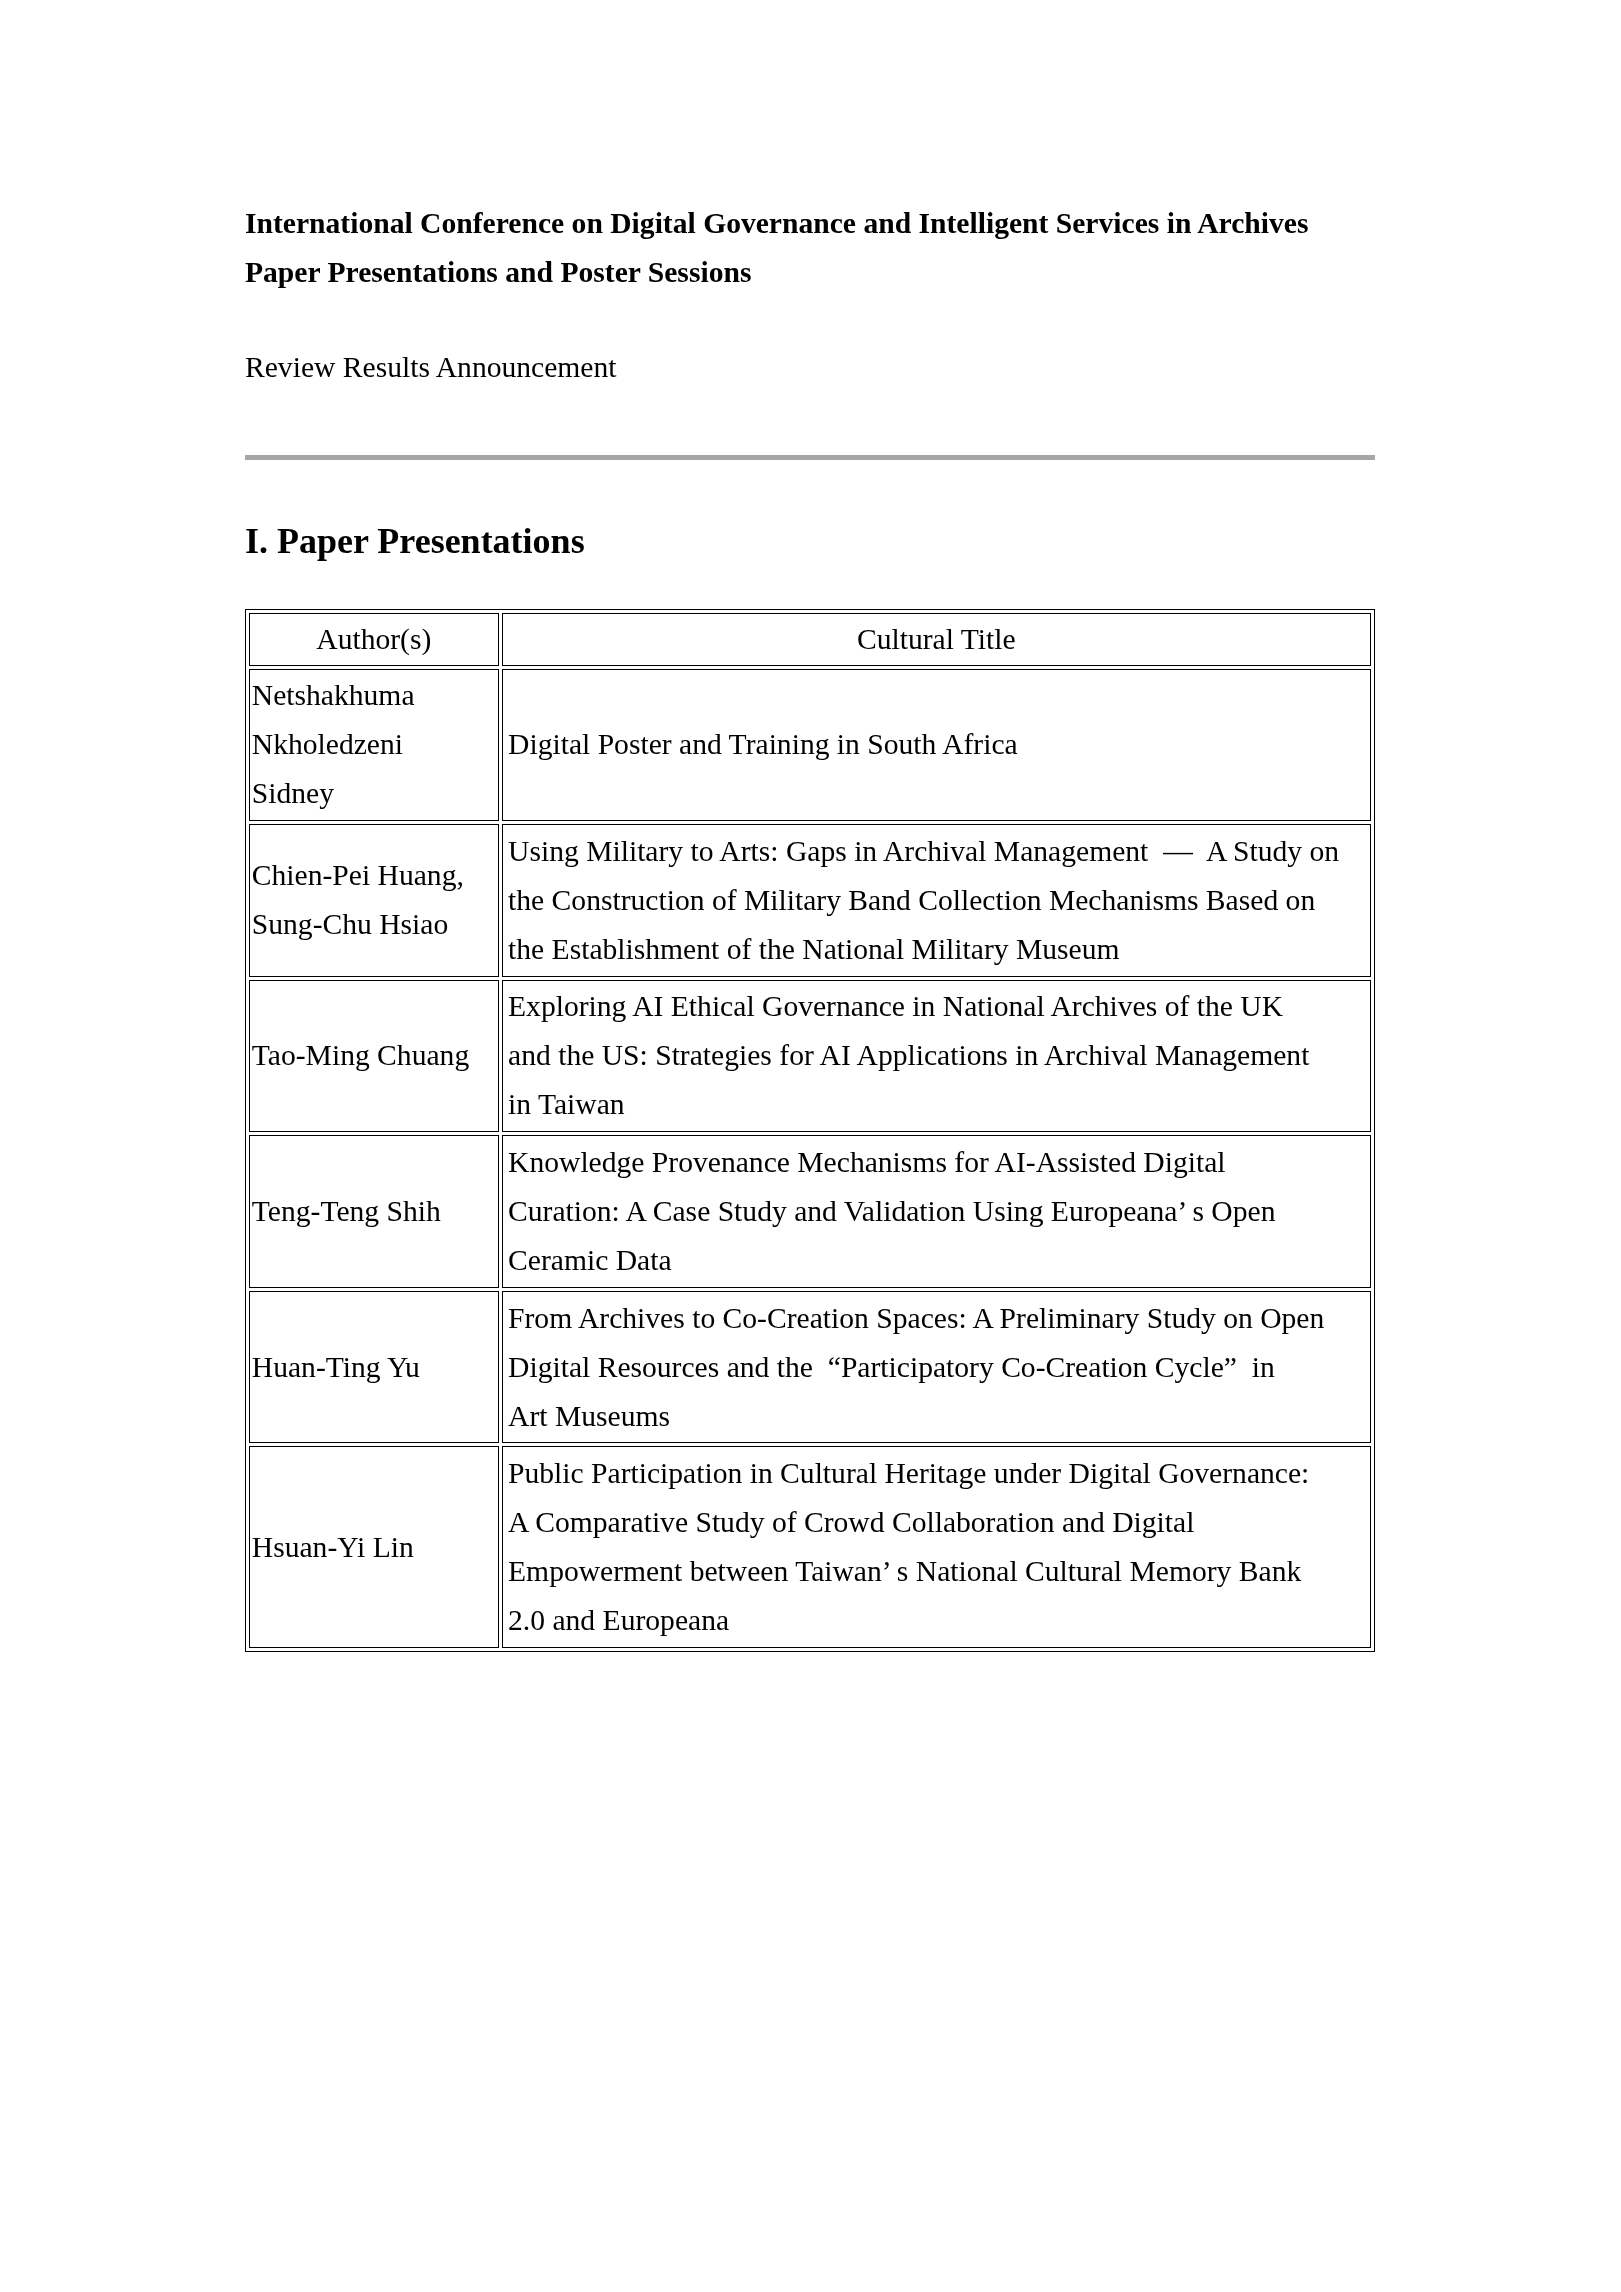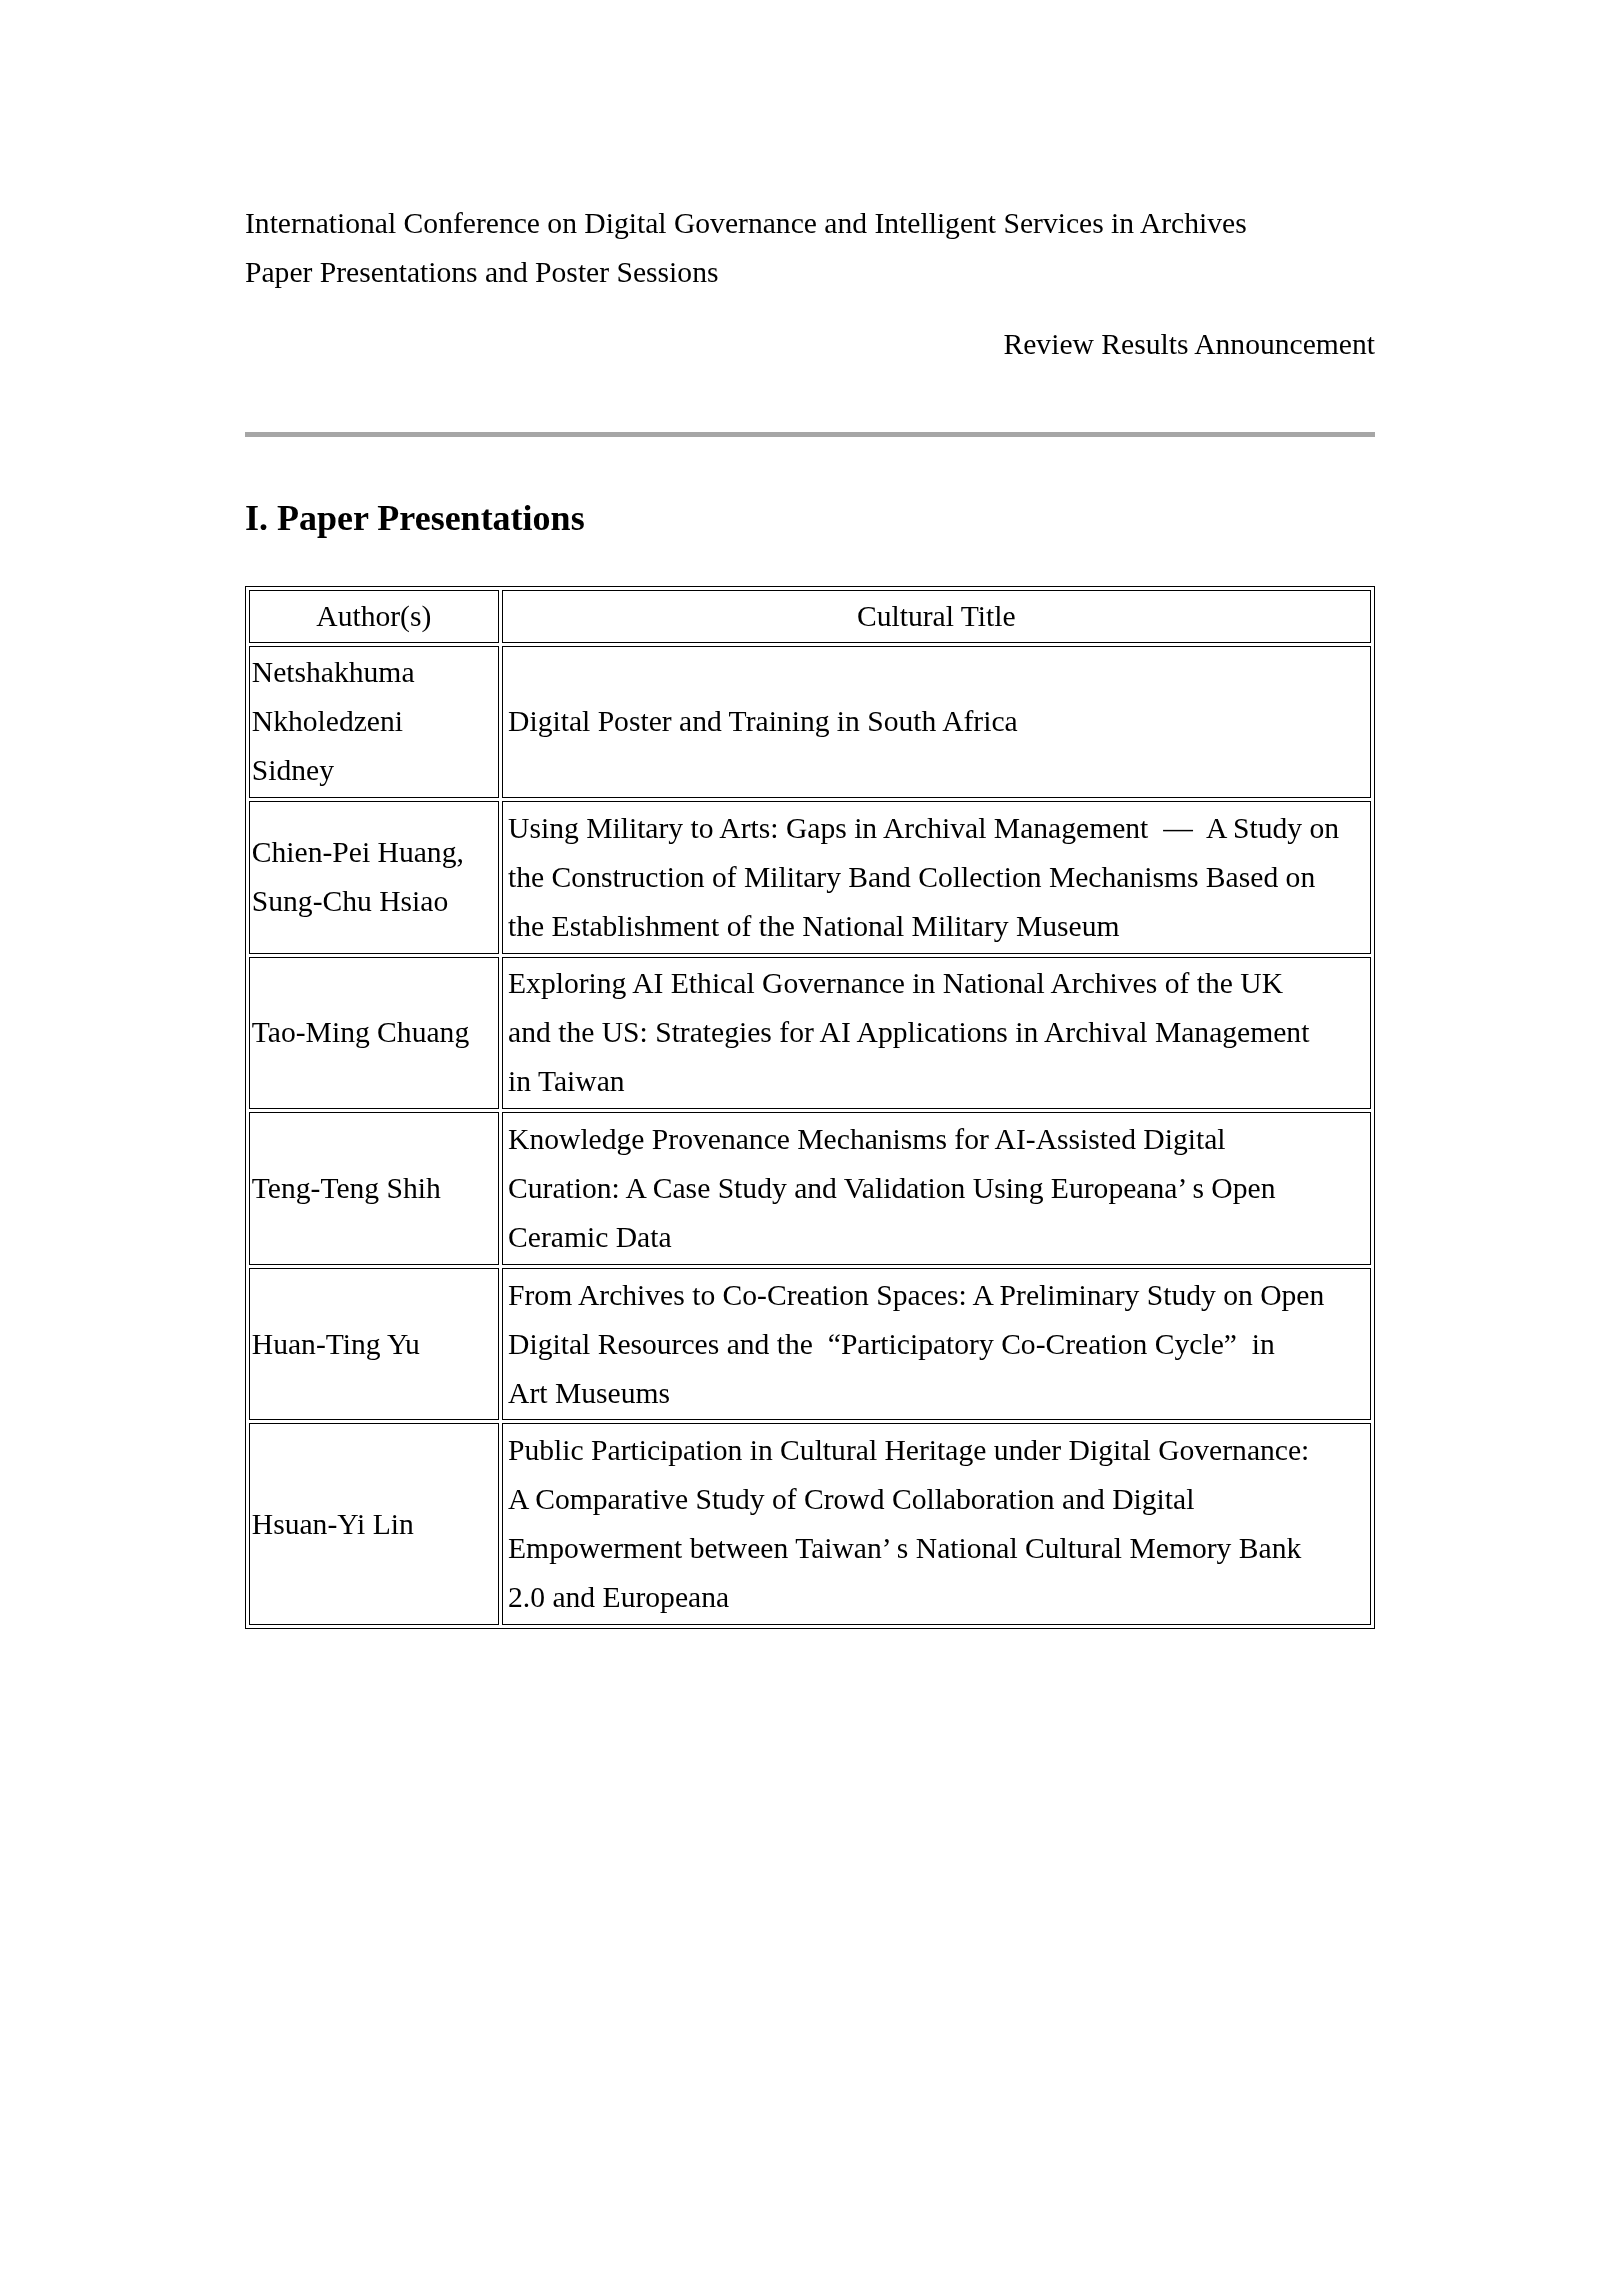--- a/index.html
+++ b/index.html
@@ -16,29 +16,28 @@
   .content {
     position: absolute;
     left: 245px;
     top: 0;
     width: 1130px;
     padding-top: 199px;
   }
   .doc-header {
     font-size: 29.6px;
     line-height: 49px;
-    font-weight: 400;
+    font-weight: 700;
     white-space: pre-wrap;
   }
   .announcement {
-    margin-top: 23px;
+    margin-top: 46px;
     font-size: 29.6px;
     line-height: 49px;
     font-weight: 400;
-    text-align: right;
   }
   .rule {
     margin-top: 63px;
     height: 4.5px;
     width: 1130px;
     background: #a6a6a6;
     border: 0;
   }
   .section-title {
     margin-top: 57px;

